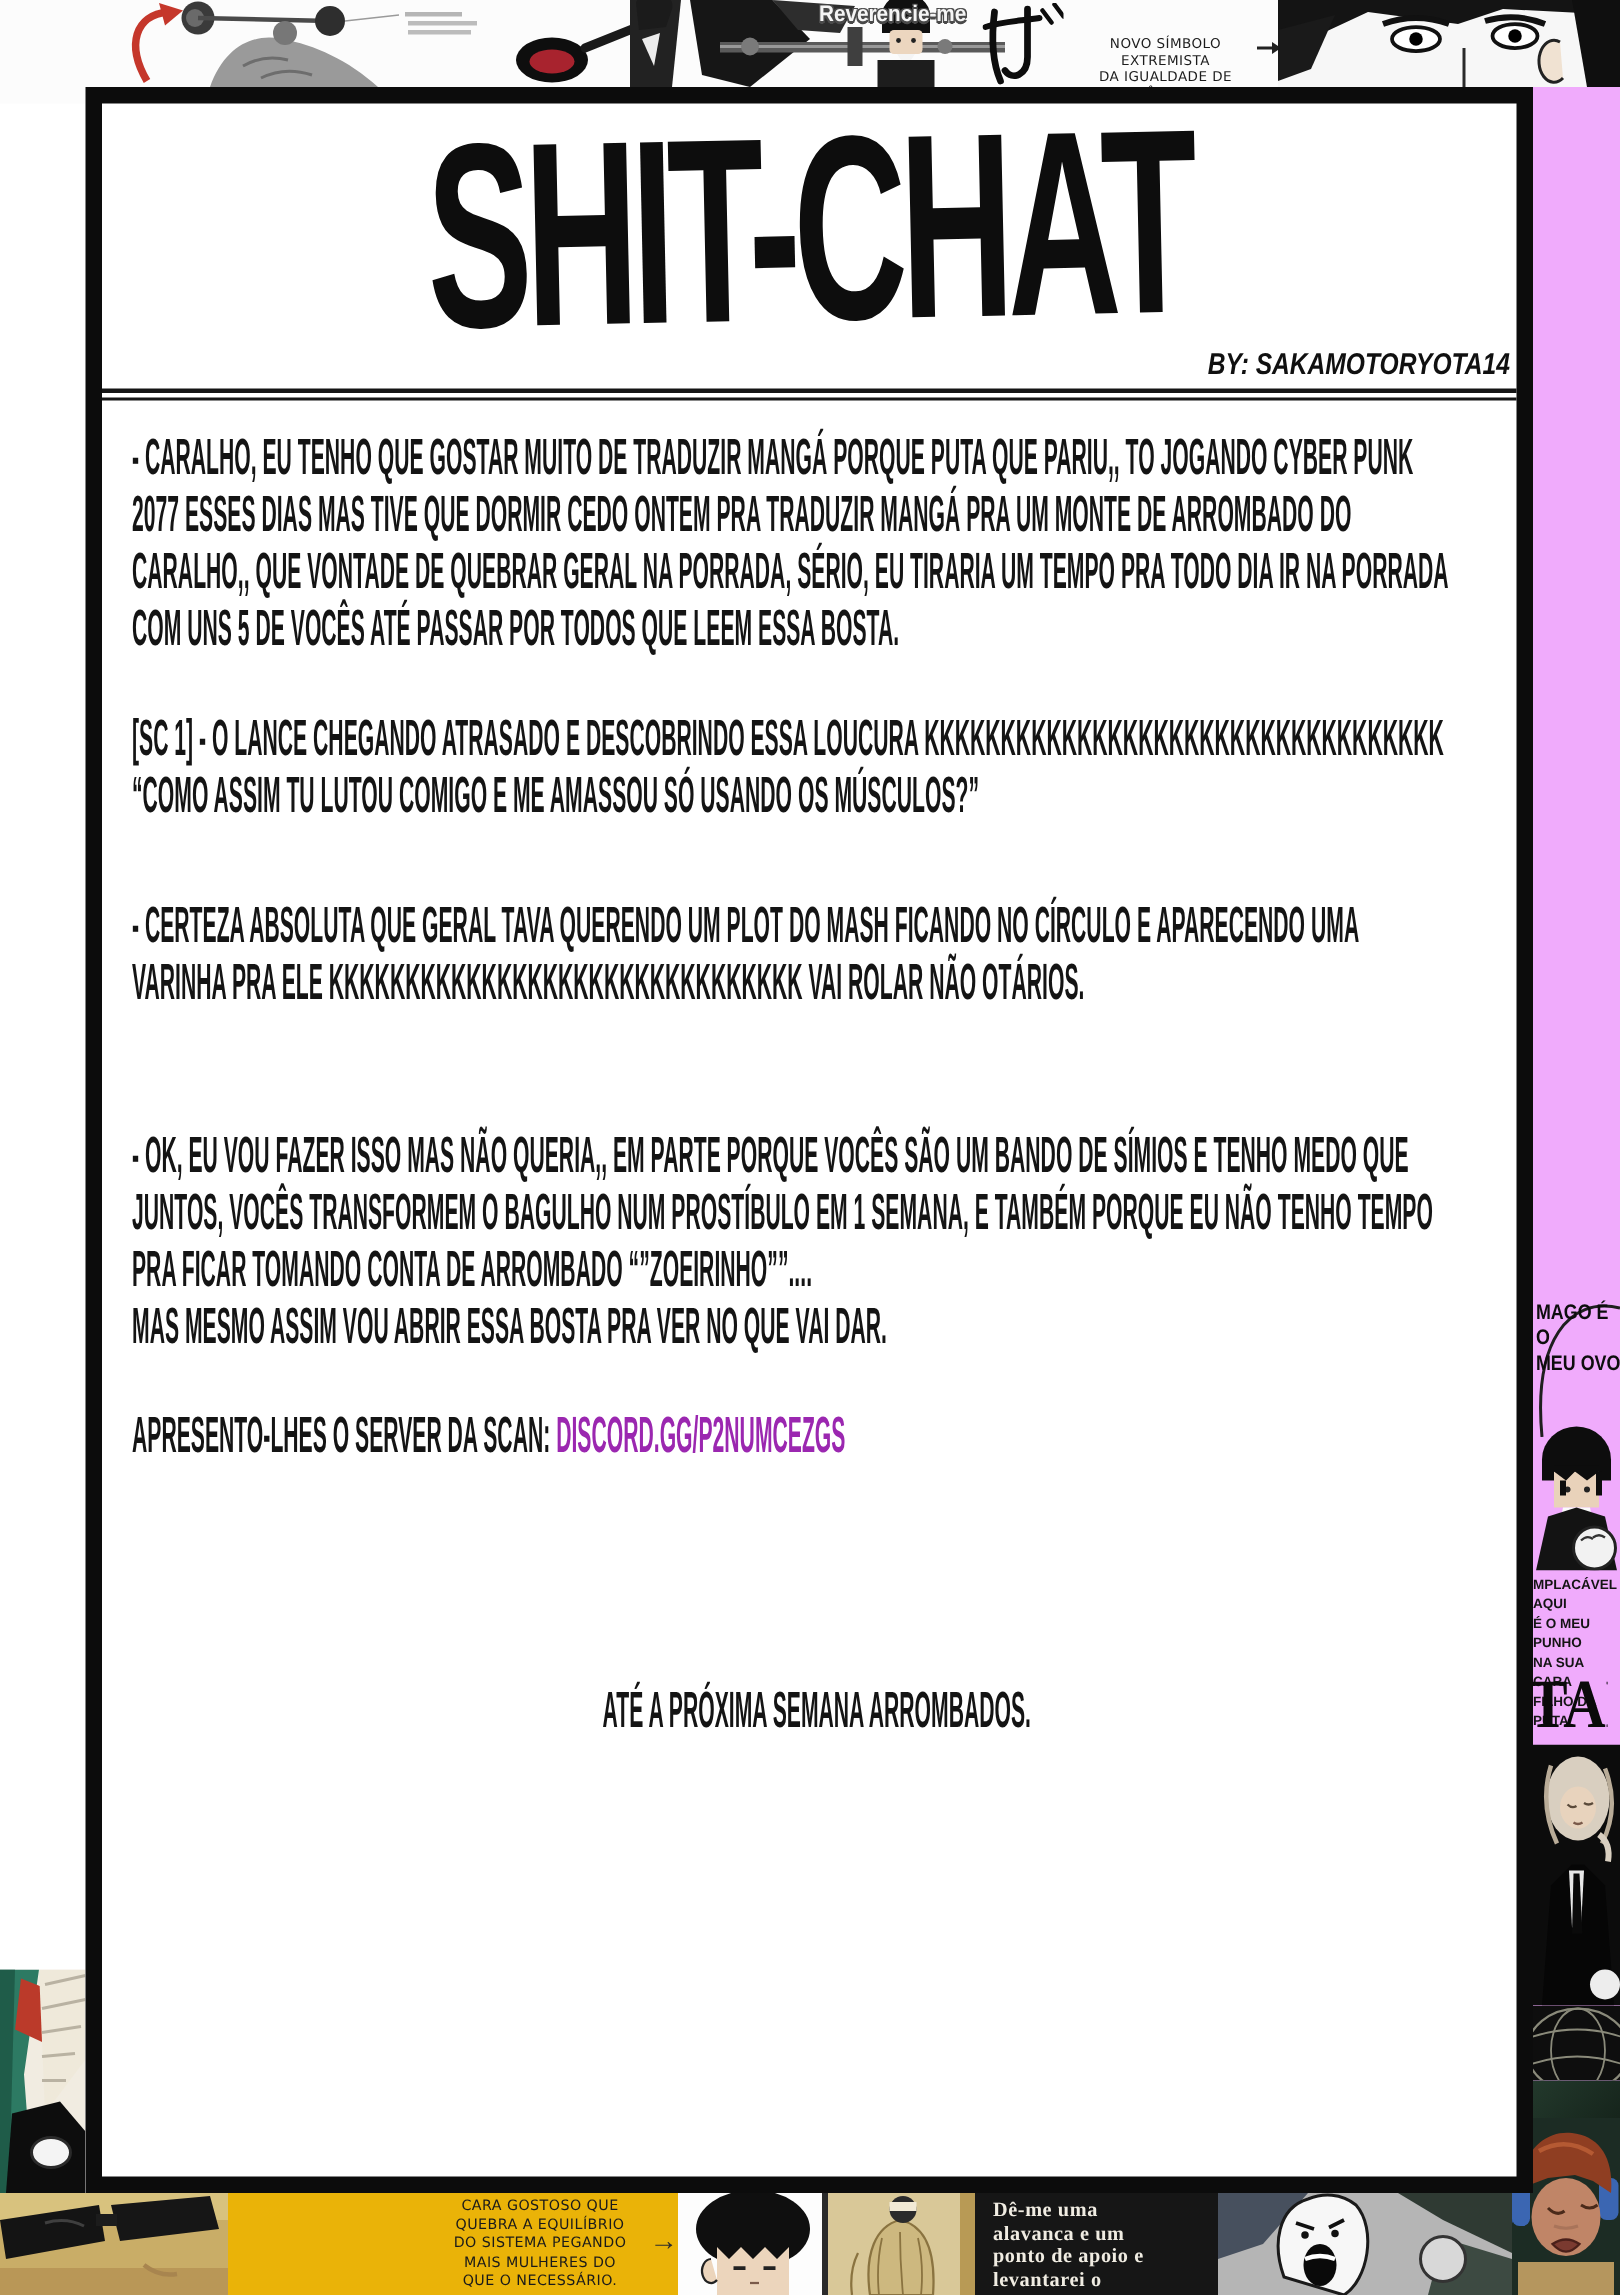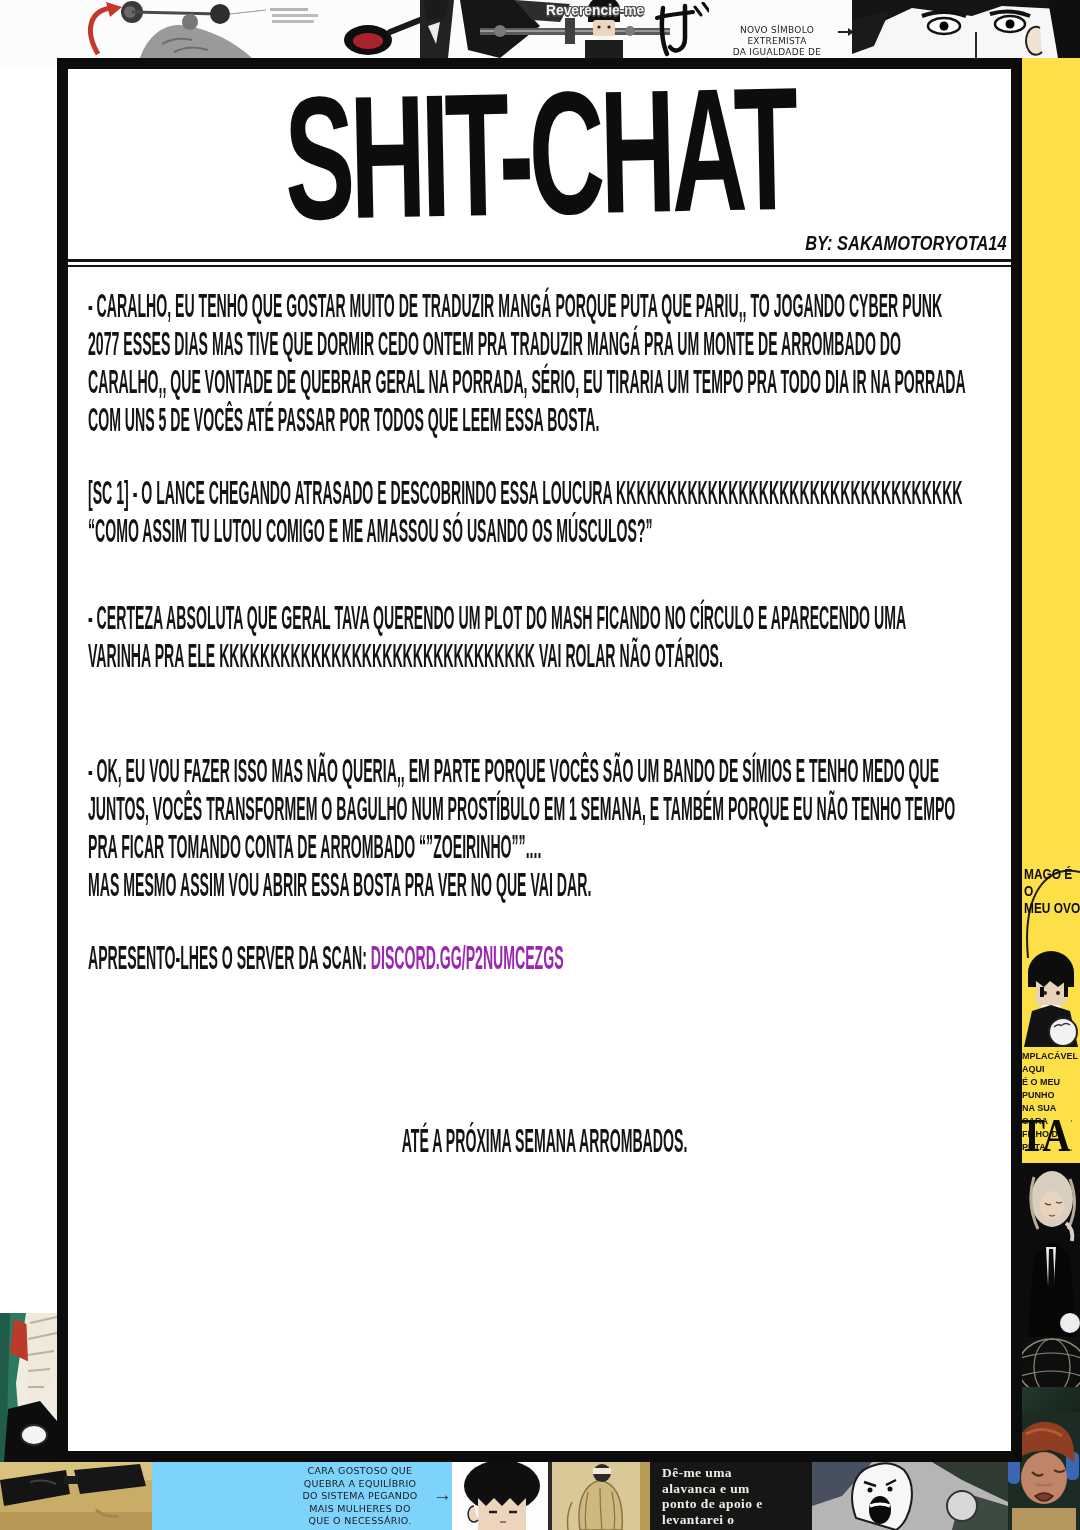--- a/index.html
+++ b/index.html
@@ -25,30 +25,30 @@
 
   
   .top-strip{position:absolute;left:0;top:0;width:1080px;height:69px;background:#fcfcfc;overflow:hidden;z-index:1;}
   .abs{position:absolute;}
   .reverencie{left:546px;top:1px;font-size:15px;font-weight:bold;color:#f5f5f5;letter-spacing:0;
               transform:scaleX(0.92);transform-origin:left;
               text-shadow:-1px -1px 0 #4a4a4a,1px -1px 0 #4a4a4a,-1px 1px 0 #4a4a4a,1px 1px 0 #4a4a4a,0 2px 0 #4a4a4a;}
   .top-caption{left:712px;top:25px;width:130px;font-family:"DejaVu Sans",sans-serif;font-size:9px;
                line-height:11px;font-weight:normal;color:#1c1c1c;text-align:center;white-space:pre-line;letter-spacing:.3px;}
 
-  .right-col{position:absolute;left:1022px;top:58px;width:58px;height:1404px;background:#fde047;overflow:hidden;z-index:1;}
+  .right-col{position:absolute;left:1022px;top:58px;width:58px;height:1404px;background:#f0abfc;overflow:hidden;z-index:1;}
   .bubble-text{left:2px;top:808px;width:70px;font-size:14px;line-height:17px;font-weight:bold;color:#0d0d0d;
                white-space:pre-line;transform:scaleX(0.85);transform-origin:left;}
   .punch-text{left:0;top:992px;width:58px;font-size:9px;line-height:13px;font-weight:bold;color:#141414;
               text-align:left;white-space:pre-line;}
   .tan{left:-3px;top:1052px;width:62px;height:56px;overflow:hidden;font-family:"Liberation Serif",serif;
        font-weight:900;font-size:46px;line-height:52px;color:#0a0a0a;transform:scaleX(0.85);transform-origin:left;}
   .green-block{left:0;top:1329px;width:58px;height:75px;background:linear-gradient(135deg,#23392c 0%,#16251c 60%,#0d1712 100%);}
 
-  .bottom-strip{position:absolute;left:0;top:1462px;width:1080px;height:68px;background:#7dd3fc;overflow:hidden;z-index:1;}
+  .bottom-strip{position:absolute;left:0;top:1462px;width:1080px;height:68px;background:#eab308;overflow:hidden;z-index:1;}
   .cara-text{left:286px;top:3px;width:148px;font-family:"DejaVu Sans",sans-serif;font-size:9.5px;line-height:12.5px;
              color:#1a1a1a;text-align:center;white-space:pre-line;letter-spacing:.3px;}
   .cara-arrow{left:433px;top:22px;font-size:19px;font-weight:bold;color:#2d2d2d;}
   .lever-box{left:650px;top:0;width:162px;height:68px;box-sizing:border-box;background:#161616;color:#f0ece2;
              font-family:"Liberation Serif",serif;font-weight:bold;font-size:13.5px;line-height:15.5px;
              padding:3px 12px;white-space:pre-line;overflow:hidden;letter-spacing:.4px;}
   .kid{position:absolute;left:1008px;top:1412px;width:72px;height:118px;z-index:5;}
   .left-frag{position:absolute;left:0;top:1313px;width:57px;height:149px;z-index:1;}
 </style>
 </head>

